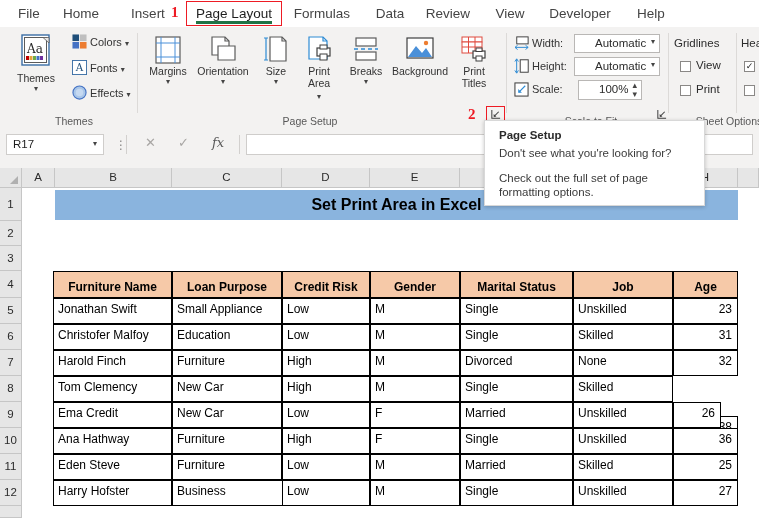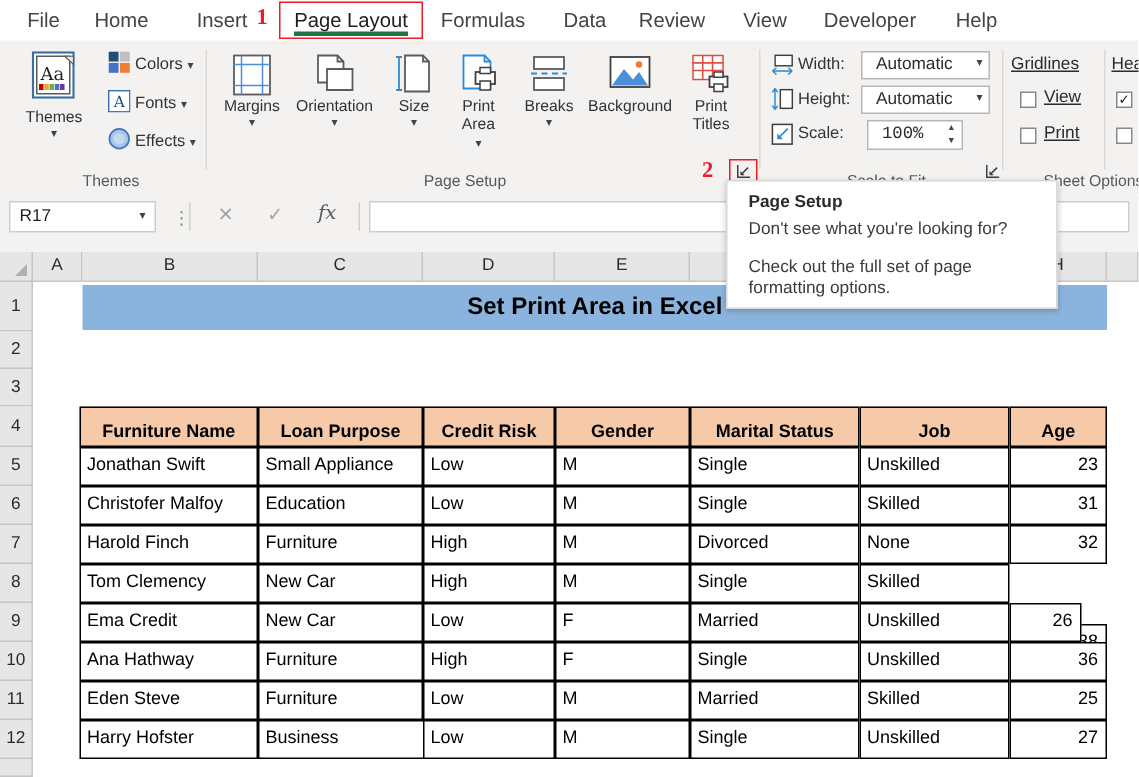--- a/index.html
+++ b/index.html
@@ -37,27 +37,27 @@
   .smallbtn{position:absolute;font-size:11px;color:#333;white-space:nowrap;}
   .dlg-launcher{
     position:absolute;width:13px;height:13px;font-size:10px;color:#333;
     text-align:center;line-height:13px;
   }
   
   .fieldbox{
     position:absolute;background:#fff;border:1px solid #b9b7b5;
     font-size:11.5px;color:#2b2b2b;box-sizing:border-box;
   }
-  .fieldbox .txt{position:absolute;left:9px;top:2px;}
+  .fieldbox .txt{position:absolute;left:20px;top:2px;}
   .fieldbox .dd{position:absolute;right:4px;top:2px;font-size:8px;color:#444;}
   .chk{
     position:absolute;width:11px;height:11px;border:1px solid #8a8886;background:#fff;
     box-sizing:border-box;font-size:9px;line-height:9px;color:#222;text-align:center;
   }
-  .chklbl{position:absolute;font-size:11.5px;color:#2b2b2b;white-space:nowrap;text-decoration:underline;}
+  .chklbl{position:absolute;font-size:11.5px;color:#2b2b2b;white-space:nowrap;}
   
   .redbox{position:absolute;border:1.6px solid #ee1b24;box-sizing:border-box;}
   .rednum{
     position:absolute;color:#ee1b24;font-weight:bold;font-size:15px;
     font-family:"Liberation Serif","DejaVu Serif",serif;
   }
   
   .fbar{position:absolute;left:0;top:128px;width:759px;height:40px;background:#f3f2f1;}
   .namebox{
     position:absolute;left:6px;top:6px;width:98px;height:21px;background:#fff;
@@ -305,21 +305,21 @@
     <span class="txt">Automatic</span>
     <span class="dd">▾</span>
   </div>
 
   <svg width="15" height="15" viewBox="0 0 16 16" style="position:absolute;left:514px;top:55px;">
     <rect x="1" y="1" width="14" height="14" fill="#fff" stroke="#3f3f3f" stroke-width="1.1"></rect>
     <path d="M12 4 L5 11" stroke="#2e8bd4" stroke-width="1.2"></path>
     <path d="M4.5 7.5 L4.5 11.5 L8.5 11.5 Z" fill="#2e8bd4"></path>
   </svg>
   <div class="smallbtn" style="left:532px;top:56px;">Scale:</div>
-  <div class="fieldbox" style="left:578px;top:53px;width:64px;height:20px;font-family:Liberation Mono, monospace;">
+  <div class="fieldbox" style="left:578px;top:53px;width:64px;height:20px;">
     <span class="txt">100%</span>
     <span class="dd" style="top:0;font-size:9px;line-height:9px;">▴<br>▾</span>
   </div>
 
   <div class="grp-label" style="left:536px;width:110px;">Scale to Fit</div>
   <div class="dlg-launcher" style="left:655px;top:82px;">
     <svg width="11" height="11" viewBox="0 0 12 12">
       <path d="M2 1 V10 H11" fill="none" stroke="#3f3f3f" stroke-width="1.1"></path>
       <path d="M9.5 3 L4.5 8" stroke="#3f3f3f" stroke-width="1.1"></path>
       <path d="M4 5.5 L4 8.5 L7 8.5 Z" fill="#3f3f3f"></path>

